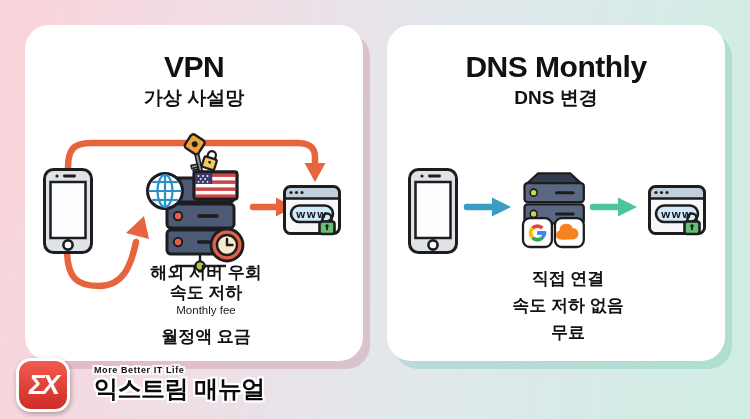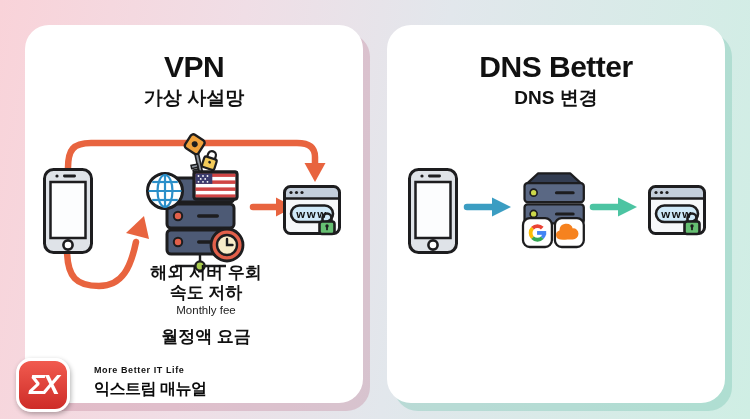--- a/index.html
+++ b/index.html
@@ -1,21 +1,21 @@
 <!DOCTYPE html>
 <html><head>
 <meta charset="utf-8">
 <style>
   html,body { margin:0; padding:0; }
   .stage {
     position:relative; width:750px; height:419px; overflow:hidden;
     background: linear-gradient(100deg, #f9d3d9 0%, #f0dee6 30%, #e2e7ec 55%, #cfeee4 100%);
     font-family:"Liberation Sans","DejaVu Sans",sans-serif; color:#111;
   }
-  .card { position:absolute; top:25px; width:338px; height:378px; background:#ffffff; border-radius:24px; }
+  .card { position:absolute; top:25px; width:338px; height:336px; background:#ffffff; border-radius:24px; }
   .card-vpn { left:25px;  box-shadow: 7px 8px 0 rgba(198,140,160,0.38); }
   .card-dns { left:387px; box-shadow: 7px 8px 0 rgba(122,198,178,0.38); }
   .titles { position:absolute; top:26px; left:0; right:0; text-align:center; }
   .title { font-size:30px; font-weight:800; letter-spacing:-0.5px; line-height:32px; }
   .subtitle { font-size:19px; font-weight:700; line-height:26px; margin-top:2px; }
   .diagram { position:absolute; top:100px; left:0; width:338px; height:170px; display:block; }
   .captions { position:absolute; left:0; right:0; text-align:center;padding-left:24px; }
   .captions-vpn { top:238px; }
   .captions-dns { top:240px; }
   .cap-ko { font-size:17px; font-weight:800; line-height:20px; }
@@ -29,21 +29,21 @@
     display:flex; align-items:center; justify-content:center;
     color:#fff; font-weight:800; font-size:27px; letter-spacing:-3px;
     font-style:italic;
   }
   .brand-text { margin-left:24px; margin-top:7px; }
   .outline-w {
     text-shadow:-2px -2px 0 #fff, 2px -2px 0 #fff, -2px 2px 0 #fff, 2px 2px 0 #fff,
                 -2px 0 0 #fff, 2px 0 0 #fff, 0 -2px 0 #fff, 0 2px 0 #fff;
   }
   .brand-tagline { font-size:9px; font-weight:800; letter-spacing:0.6px; color:#111; }
-  .brand-name { font-size:16px; font-weight:800; letter-spacing:-0.5px; line-height:26px; margin-top:1px; color:#0a0a0a; }
+  .brand-name { font-size:24px; font-weight:800; letter-spacing:-0.5px; line-height:26px; margin-top:1px; color:#0a0a0a; }
 </style>
 </head>
 <body>
 
 <div class="stage">
 
   <svg width="0" height="0" style="position:absolute" aria-hidden="true">
     <defs>
       <g id="phone-icon">
         <rect x="1.5" y="1.5" width="47" height="83" rx="9" fill="#dfe3e8" stroke="#1d1d1f" stroke-width="3"></rect>
@@ -156,21 +156,21 @@
     <div class="captions captions-vpn">
       <div class="cap-ko">해외 서버 우회</div>
       <div class="cap-ko">속도 저하</div>
       <div class="cap-en">Monthly fee</div>
       <div class="cap-ko">월정액 요금</div>
     </div>
   </div>
 
   <div class="card card-dns">
     <div class="titles">
-      <div class="title">DNS Better</div>
+      <div class="title">DNS Monthly</div>
       <div class="subtitle">DNS 변경</div>
     </div>
 
     <svg class="diagram" viewBox="0 0 338 170">
       <line x1="80" y1="82" x2="105" y2="82" stroke="#3b9dc2" stroke-width="6.5" stroke-linecap="round"></line>
       <polygon points="105,72.5 124,82 105,91.5" fill="#3b9dc2"></polygon>
       <line x1="206" y1="82" x2="231" y2="82" stroke="#4cc4a2" stroke-width="6.5" stroke-linecap="round"></line>
       <polygon points="231,72.5 250,82 231,91.5" fill="#4cc4a2"></polygon>
 
       <use href="#phone-icon" x="21" y="43"></use>
@@ -196,20 +196,25 @@
           <g transform="translate(61,20)">
             <ellipse cx="-7" cy="2.5" rx="7.5" ry="6" fill="#fbad41"></ellipse>
             <path d="M -12,8 a 6 6 0 0 1 -1,-11.8 a 9 9 0 0 1 17.5,-2.7 a 7 7 0 0 1 7.5,7 a 7.6 7.6 0 0 1 -7.5,7.5 z" fill="#f6821f"></path>
           </g>
         </g>
       </g>
 
       <use href="#browser-icon" x="261" y="60"></use>
     </svg>
 
+    <div class="captions captions-dns">
+      <div class="cap-ko">직접 연결</div>
+      <div class="cap-ko">속도 저하 없음</div>
+      <div class="cap-ko">무료</div>
+    </div>
   </div>
 
   <div class="brand">
     <div class="brand-badge">
       <span>ΣX</span>
     </div>
     <div class="brand-text">
       <div class="brand-tagline outline-w">More Better IT Life</div>
       <div class="brand-name outline-w">익스트림 매뉴얼</div>
     </div>

